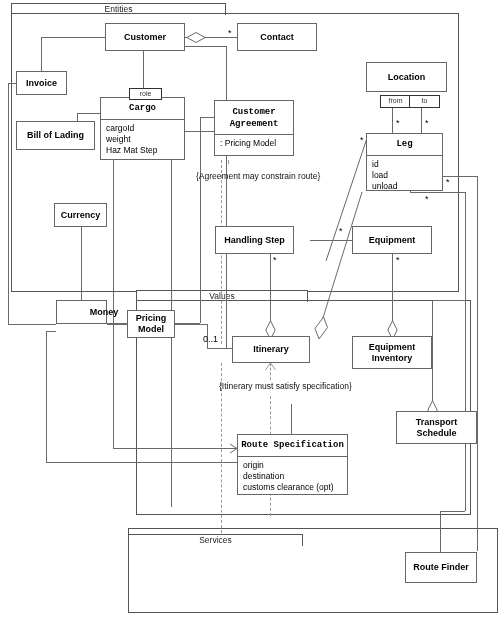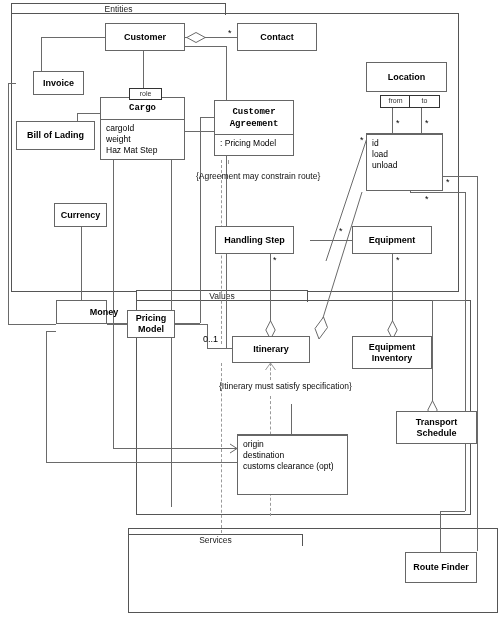--- a/index.html
+++ b/index.html
@@ -194,21 +194,21 @@
   <div class="ln lnh" style="left:440px;top:511px;width:25px;"></div>
 
   <div class="cls" style="left:105px;top:23px;width:80px;height:28px;">
     <div class="nm">Customer</div>
   </div>
 
   <div class="cls" style="left:237px;top:23px;width:80px;height:28px;">
     <div class="nm">Contact</div>
   </div>
 
-  <div class="cls" style="left:16px;top:71px;width:51px;height:24px;margin-left:17px;">
+  <div class="cls" style="left:16px;top:71px;width:51px;height:24px;">
     <div class="nm">Invoice</div>
   </div>
 
   <div class="cls" style="left:16px;top:121px;width:79px;height:29px;">
     <div class="nm">Bill of Lading</div>
   </div>
 
   <div class="tag" style="left:129px;top:88px;width:31px;height:10px;">role</div>
 
   <div class="cls compart" style="left:100px;top:97px;width:85px;height:63px;">
@@ -231,20 +231,21 @@
   </div>
 
   <div class="cls" style="left:366px;top:62px;width:81px;height:30px;">
     <div class="nm">Location</div>
   </div>
 
   <div class="tag" style="left:380px;top:95px;width:29px;height:11px;">from</div>
   <div class="tag" style="left:409px;top:95px;width:29px;height:11px;">to</div>
 
   <div class="cls compart" style="left:366px;top:133px;width:77px;height:58px;">
+    <div class="nm" style="height:21px;padding:0;">Leg</div>
     <div class="sep attrs">
       <div>id</div>
       <div>load</div>
       <div>unload</div>
     </div>
   </div>
 
   <div class="cls" style="left:54px;top:203px;width:53px;height:24px;">
     <div class="nm">Currency</div>
   </div>
@@ -280,20 +281,21 @@
   </div>
 
   <div class="cls" style="left:396px;top:411px;width:81px;height:33px;">
     <div class="nm" style="flex-direction:column;line-height:11px;">
       <span>Transport</span>
       <span>Schedule</span>
     </div>
   </div>
 
   <div class="cls compart" style="left:237px;top:434px;width:111px;height:61px;">
+    <div class="nm" style="height:21px;padding:0;">Route Specification</div>
     <div class="sep attrs">
       <div>origin</div>
       <div>destination</div>
       <div>customs clearance (opt)</div>
     </div>
   </div>
 
   <div class="cls" style="left:405px;top:552px;width:72px;height:31px;">
     <div class="nm">Route Finder</div>
   </div>

